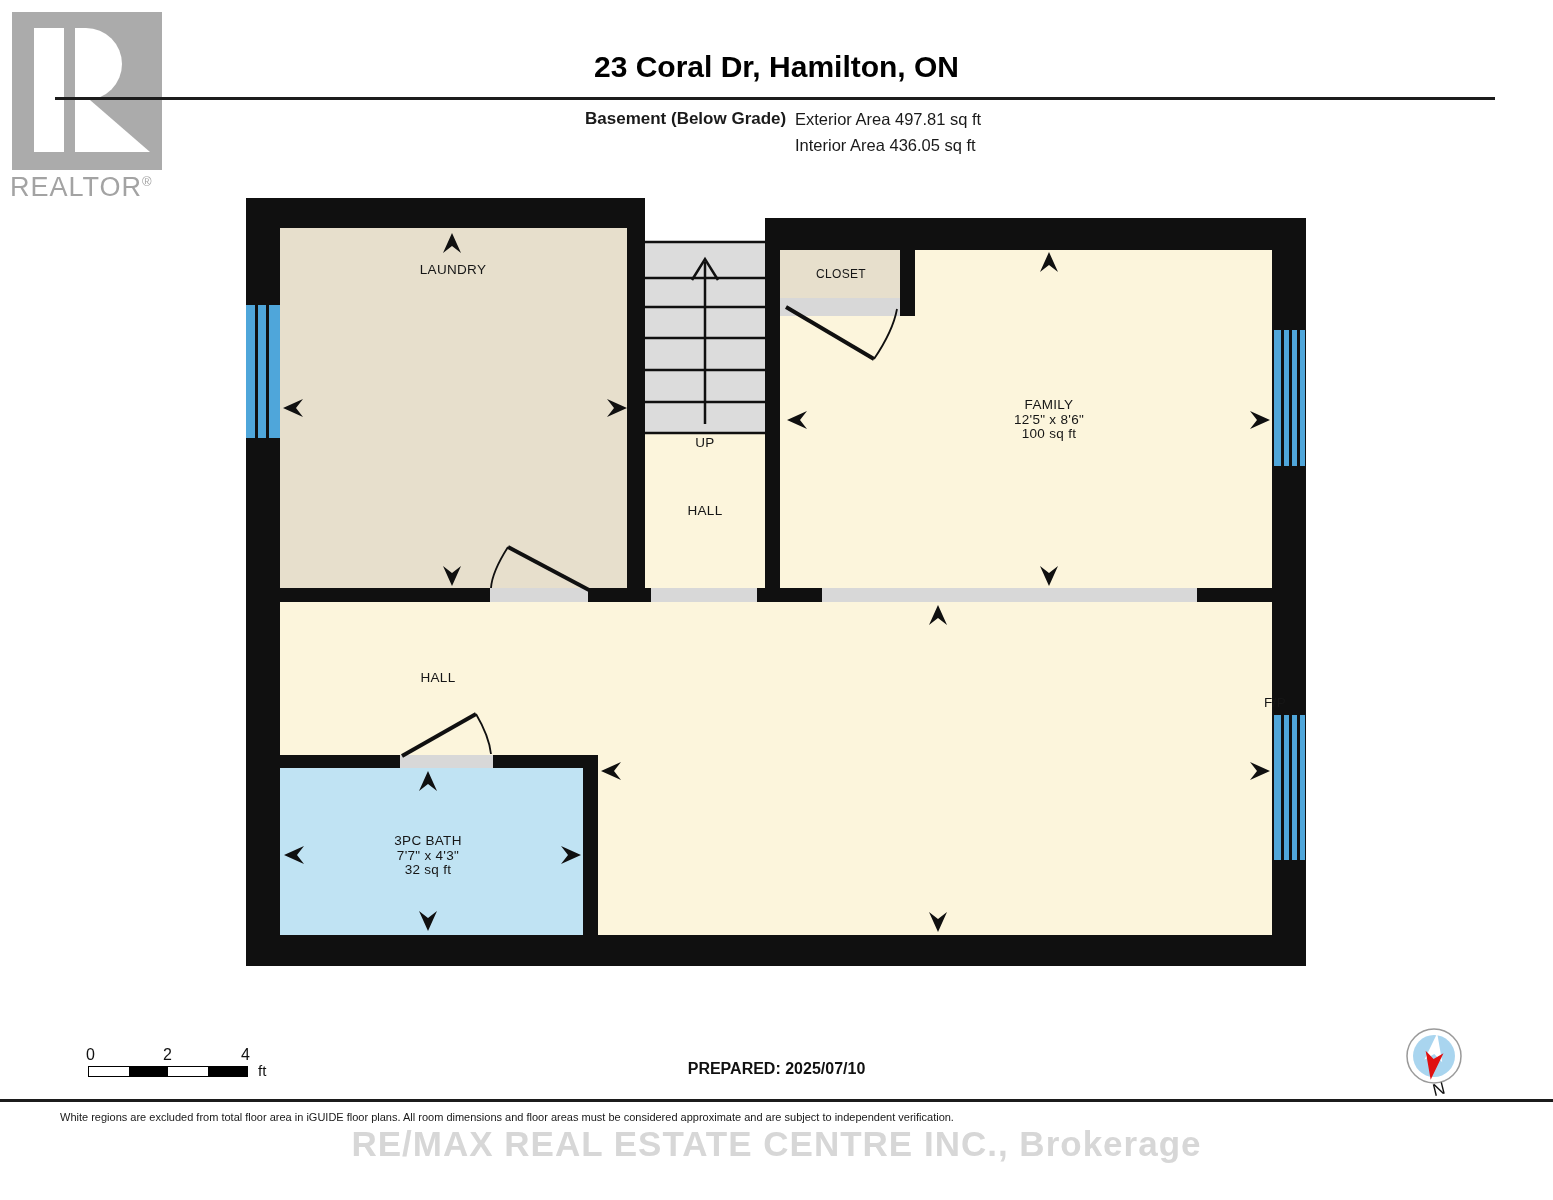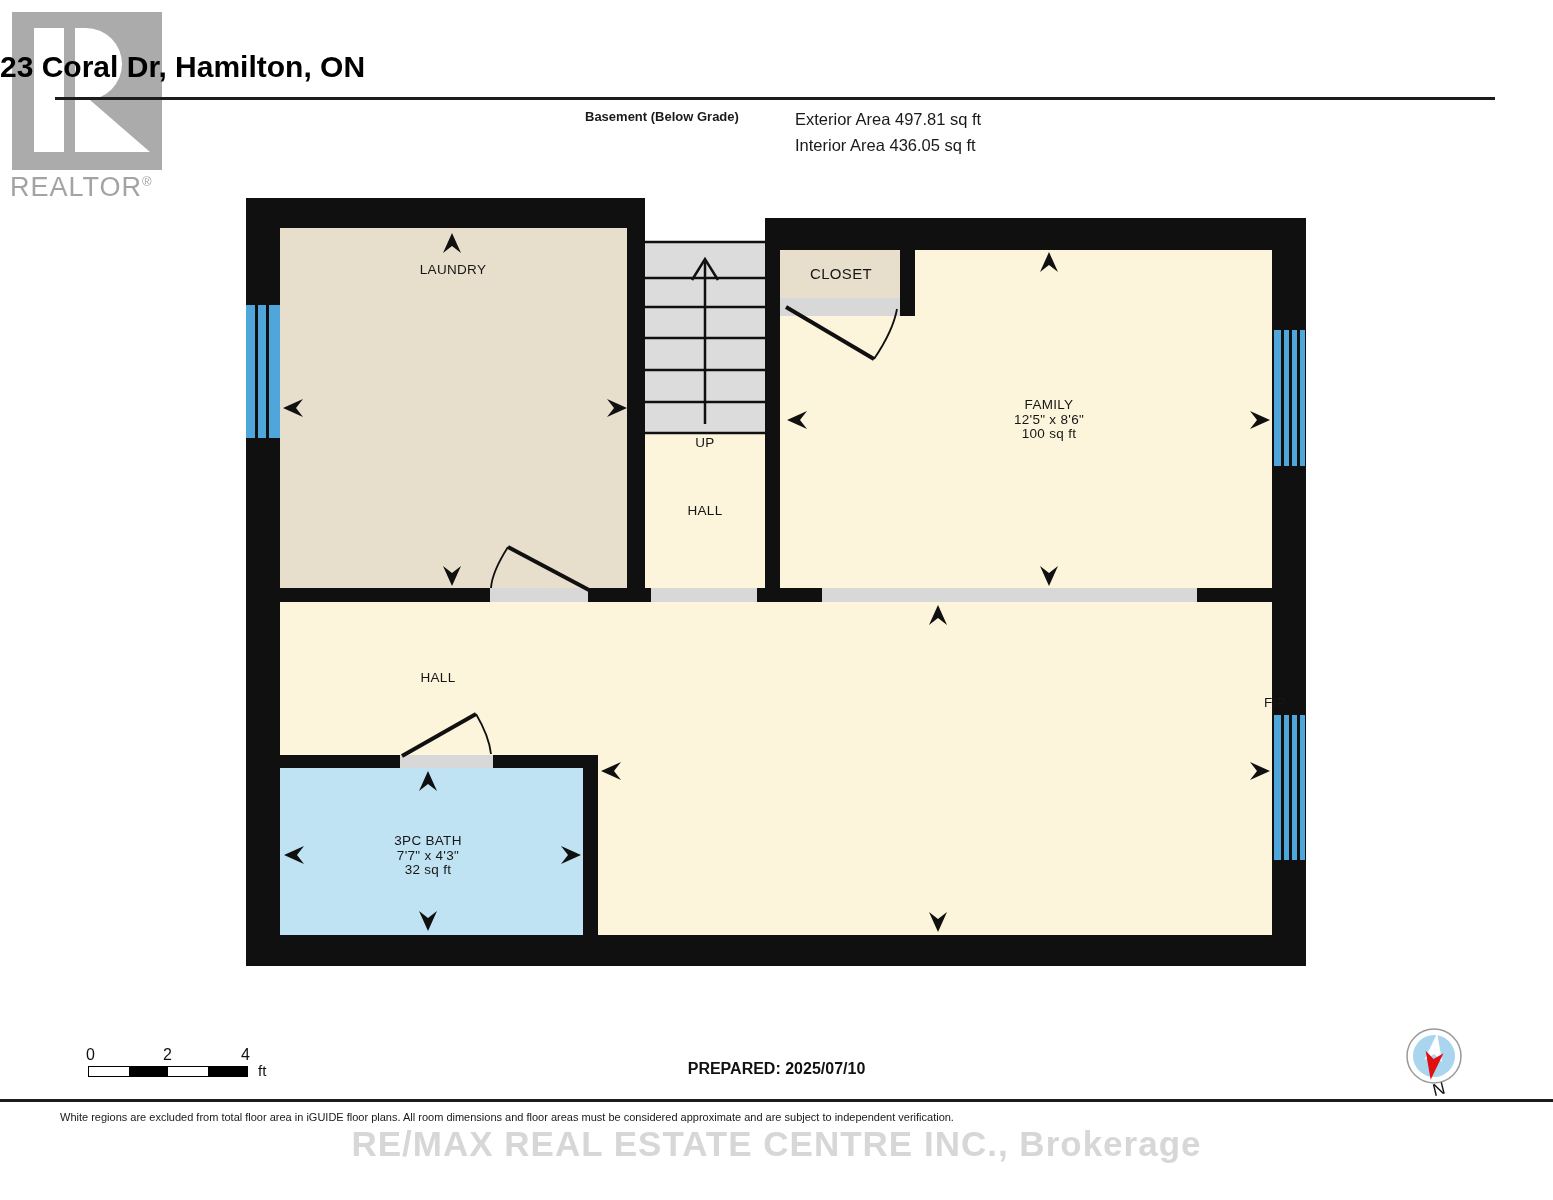--- a/index.html
+++ b/index.html
@@ -9,24 +9,24 @@
   .fill{position:absolute;}
   .opening{position:absolute;background:#d8d8d8;}
   .lbl{position:absolute;text-align:center;font-size:13.5px;line-height:14.5px;
        letter-spacing:.3px;color:#161616;white-space:nowrap;}
   .lbl .nm{font-size:13.5px;}
   
   .logo{position:absolute;left:12px;top:12px;width:150px;height:158px;background:#ababab;}
   .logo-word{position:absolute;left:10px;top:172px;width:170px;font-size:27px;
              letter-spacing:1px;color:#a3a3a3;}
   .logo-word sup{font-size:13px;}
-  .title{position:absolute;left:0;top:50px;width:100%;text-align:left;
+  .title{position:absolute;left:0;top:50px;width:100%;text-align:center;
          font-size:30px;font-weight:bold;color:#000;}
   .title-rule{position:absolute;left:55px;top:97px;width:1440px;height:3px;background:#1c1c1c;z-index:5;}
-  .floor-lbl{position:absolute;left:585px;top:109px;font-size:13px;font-weight:bold;}
+  .floor-lbl{position:absolute;left:585px;top:109px;font-size:17px;font-weight:bold;}
   .area-ext{position:absolute;left:795px;top:110px;font-size:16.5px;}
   .area-int{position:absolute;left:795px;top:136px;font-size:16.5px;}
   
   .window{position:absolute;background:#4fa6da;border-top:3px solid #101010;border-bottom:3px solid #101010;}
   .window i{position:absolute;top:0;bottom:0;width:3px;background:#101010;}
   
   .sb-num{position:absolute;font-size:16px;color:#111;}
   .sb{position:absolute;left:88px;top:1066px;width:160px;height:11px;border:1.5px solid #000;box-sizing:border-box;background:#fff;}
   .sb i{position:absolute;top:0;bottom:0;width:25%;background:#000;}
   .prepared{position:absolute;left:0;top:1060px;width:100%;text-align:center;
@@ -162,21 +162,21 @@
       <g transform="rotate(8 1434 1056)">
         <polygon points="1434,1033 1443,1061 1434,1054 1425,1061" fill="#ffffff"></polygon>
         <polygon points="1434,1080 1443,1052 1434,1059 1425,1052" fill="#e01010"></polygon>
       </g>
     </g>
   </svg>
 
   <div class="lbl" style="left:353px;top:263px;width:200px;">
     <span>LAUNDRY</span>
   </div>
-  <div class="lbl" style="left:781px;top:267px;width:120px;font-size:15px;">
+  <div class="lbl" style="left:781px;top:267px;width:120px;font-size:12px;">
     <span>CLOSET</span>
   </div>
   <div class="lbl" style="left:655px;top:436px;width:100px;">
     <span>UP</span>
   </div>
   <div class="lbl" style="left:655px;top:504px;width:100px;">
     <span>HALL</span>
   </div>
   <div class="lbl" style="left:949px;top:398px;width:200px;">
     <div class="nm">FAMILY</div>

